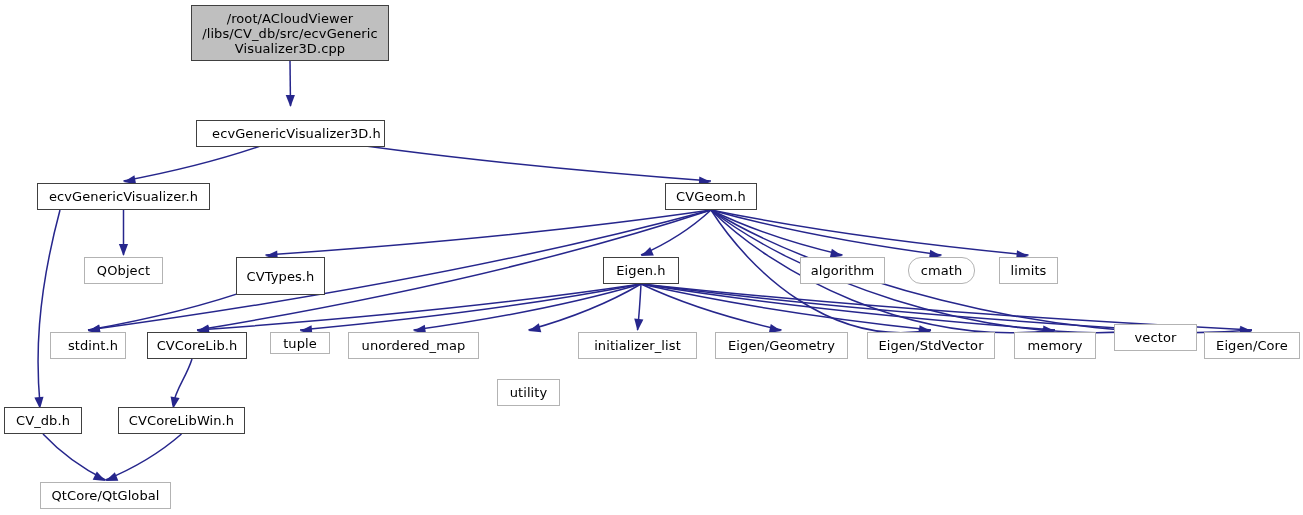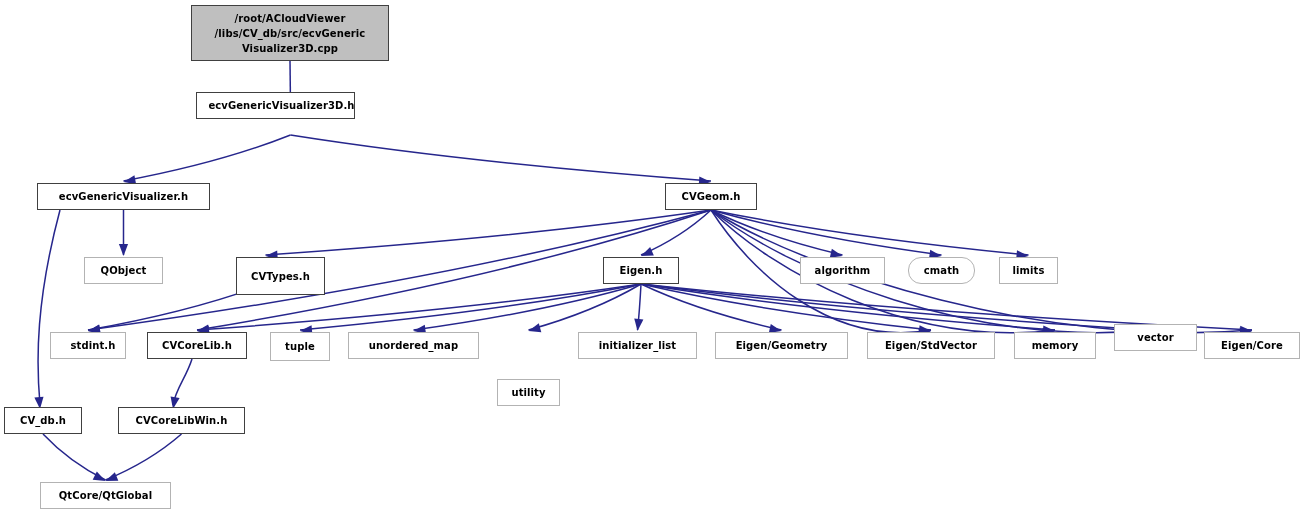--- a/index.html
+++ b/index.html
@@ -25,25 +25,24 @@
   .node-box {
     position: absolute;
     box-sizing: border-box;
     display: flex;
     align-items: center;
     justify-content: center;
     text-align: center;
     background: #ffffff;
     border: 1px solid #b3b3b3;
     color: #000000;
-    font-size: 10px;
+    font-size: 13px;
     line-height: 15px;
     white-space: pre-line;
     letter-spacing: 0.1px;
-    font-weight: bold;
   }
   .node-box.local {
     border: 1.6px solid #404040;
   }
   .node-box.root {
     background: #bfbfbf;
     border: 1.6px solid #404040;
   }
   .edge-path {
     fill: none;
@@ -120,32 +119,32 @@
         <path d="M 43 434 Q 69.25 461.84, 105.5 480" class="edge-path"></path>
         <polygon points="105.5,481 96.83137920380747,471.5123757719955 92.71066182262055,479.7379267118647" class="edge-head"></polygon>
         <path d="M 181.5 434 Q 149.58 461.84, 105.5 480" class="edge-path"></path>
         <polygon points="105.5,481 118.34752848173021,480.68217628922446 114.84307738572365,472.17577737336717" class="edge-head"></polygon>
       </g>
   </svg>
   <div id="nodes-layer">
       <div class="node-box root" style="left: 191px; top: 5px; width: 198px; height: 56px;">/root/ACloudViewer
 /libs/CV_db/src/ecvGeneric
 Visualizer3D.cpp</div>
-      <div class="node-box local" style="left: 196px; top: 92px; width: 159px; height: 27px; padding-left: 12px;">ecvGenericVisualizer3D.h</div>
+      <div class="node-box local" style="left: 196px; top: 120px; width: 189px; height: 27px; padding-left: 12px;">ecvGenericVisualizer3D.h</div>
       <div class="node-box local" style="left: 37px; top: 183px; width: 173px; height: 27px; text-align: center;">ecvGenericVisualizer.h</div>
       <div class="node-box local" style="left: 665px; top: 183px; width: 92px; height: 27px;">CVGeom.h</div>
       <div class="node-box external" style="left: 84px; top: 257px; width: 79px; height: 27px;">QObject</div>
       <div class="node-box local" style="left: 221px; top: 257px; width: 89px; height: 38px; margin-left: 15px;">CVTypes.h</div>
       <div class="node-box local" style="left: 603px; top: 257px; width: 76px; height: 27px;">Eigen.h</div>
       <div class="node-box external" style="left: 800px; top: 257px; width: 85px; height: 27px; text-align: right;">algorithm</div>
       <div class="node-box external" style="left: 908px; top: 257px; width: 67px; height: 27px; border-radius: 13px;">cmath</div>
       <div class="node-box external" style="left: 999px; top: 257px; width: 59px; height: 27px;">limits</div>
       <div class="node-box external" style="left: 50px; top: 332px; width: 76px; height: 27px; padding-left: 10px;">stdint.h</div>
       <div class="node-box local" style="left: 147px; top: 332px; width: 100px; height: 27px;">CVCoreLib.h</div>
-      <div class="node-box external" style="left: 270px; top: 332px; width: 60px; height: 29px;">tuple</div>
+      <div class="node-box external" style="left: 270px; top: 332px; width: 60px; height: 22px;">tuple</div>
       <div class="node-box external" style="left: 348px; top: 332px; width: 131px; height: 27px;">unordered_map</div>
       <div class="node-box external" style="left: 497px; top: 332px; width: 63px; height: 27px; margin-top: 47px;">utility</div>
       <div class="node-box external" style="left: 578px; top: 332px; width: 119px; height: 27px;">initializer_list</div>
       <div class="node-box external" style="left: 715px; top: 332px; width: 133px; height: 27px;">Eigen/Geometry</div>
       <div class="node-box external" style="left: 867px; top: 332px; width: 128px; height: 27px;">Eigen/StdVector</div>
       <div class="node-box external" style="left: 1014px; top: 332px; width: 82px; height: 27px;">memory</div>
       <div class="node-box external" style="left: 1114px; top: 324px; width: 83px; height: 27px;">vector</div>
       <div class="node-box external" style="left: 1204px; top: 332px; width: 96px; height: 27px;">Eigen/Core</div>
       <div class="node-box local" style="left: 4px; top: 407px; width: 78px; height: 27px;">CV_db.h</div>
       <div class="node-box local" style="left: 118px; top: 407px; width: 127px; height: 27px;">CVCoreLibWin.h</div>

